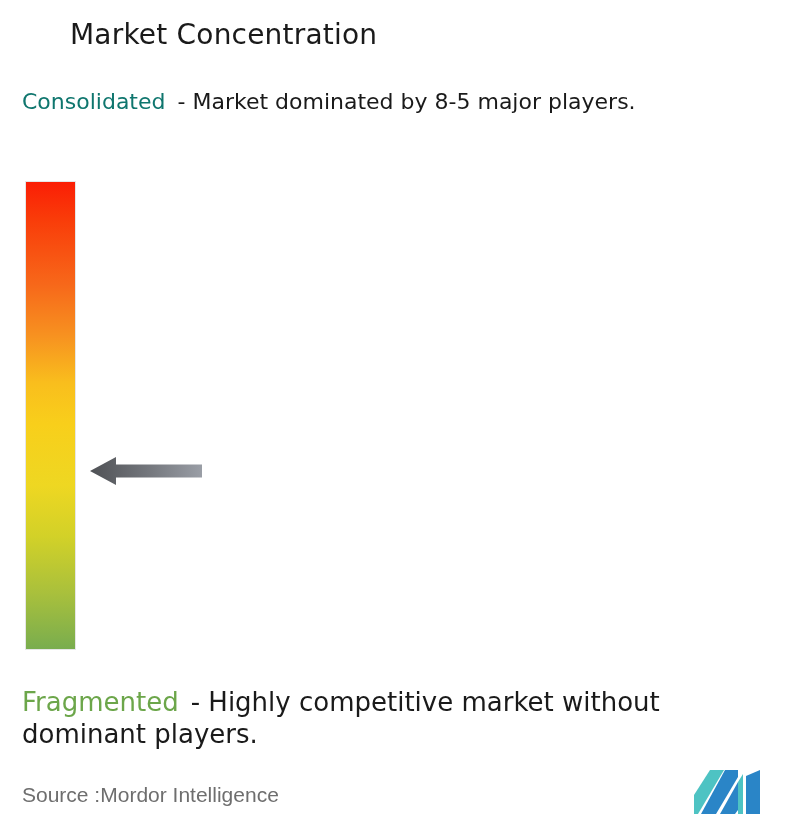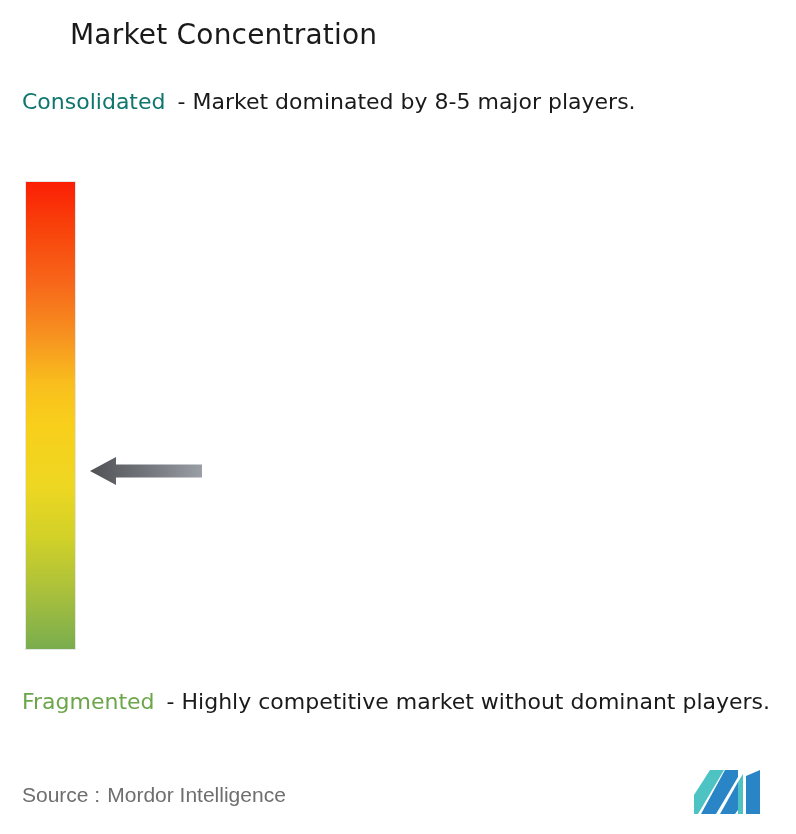--- a/index.html
+++ b/index.html
@@ -48,21 +48,21 @@
   .legend-term-consolidated {
     color: #0f766e;
   }
 
   
   #legend-fragmented {
     position: absolute;
     left: 22px;
     top: 686px;
     width: 760px;
-    font-size: 22px;
+    font-size: 26px;
     line-height: 32px;
     color: #1a1a1a;
     font-weight: 400;
   }
   .legend-term-fragmented {
     color: #6ca64a;
   }
   .legend-sep {
     display: inline-block;
     width: 12px;
@@ -123,21 +123,21 @@
     position: absolute;
     left: 22px;
     top: 782px;
     font-size: 21px;
     line-height: 26px;
     color: #6e6e6e;
     font-family: "Liberation Sans", sans-serif;
     white-space: nowrap;
   }
   #source-line .src-label { letter-spacing: 0px; }
-  #source-line .src-value { margin-left: 7px; }
+  #source-line .src-value { }
 
   #brand-logo {
     position: absolute;
     left: 694px;
     top: 770px;
     width: 66px;
     height: 44px;
   }
 </style>
 </head>

